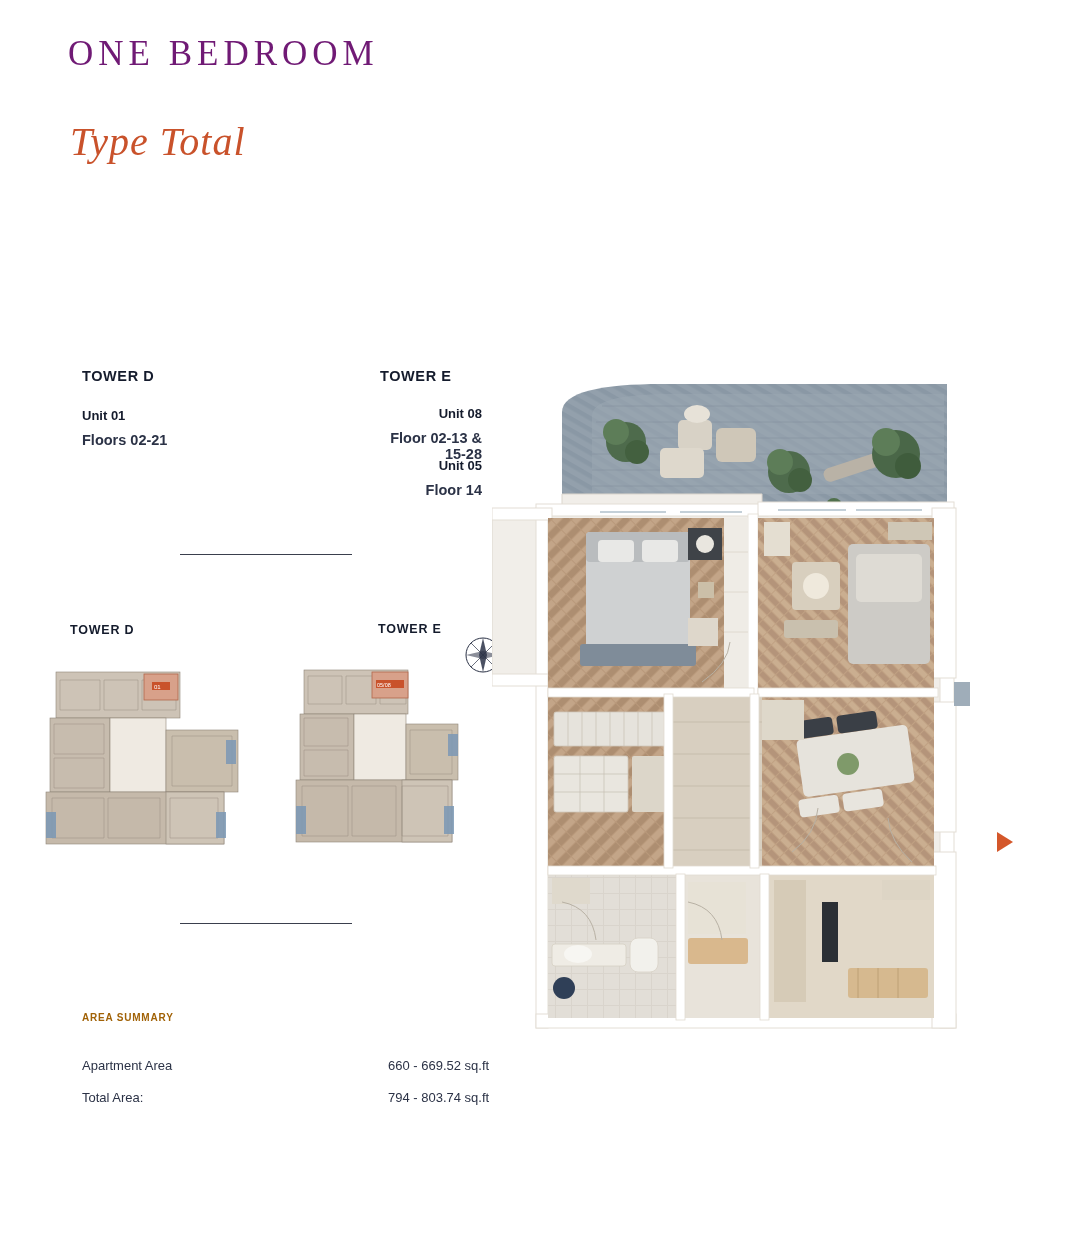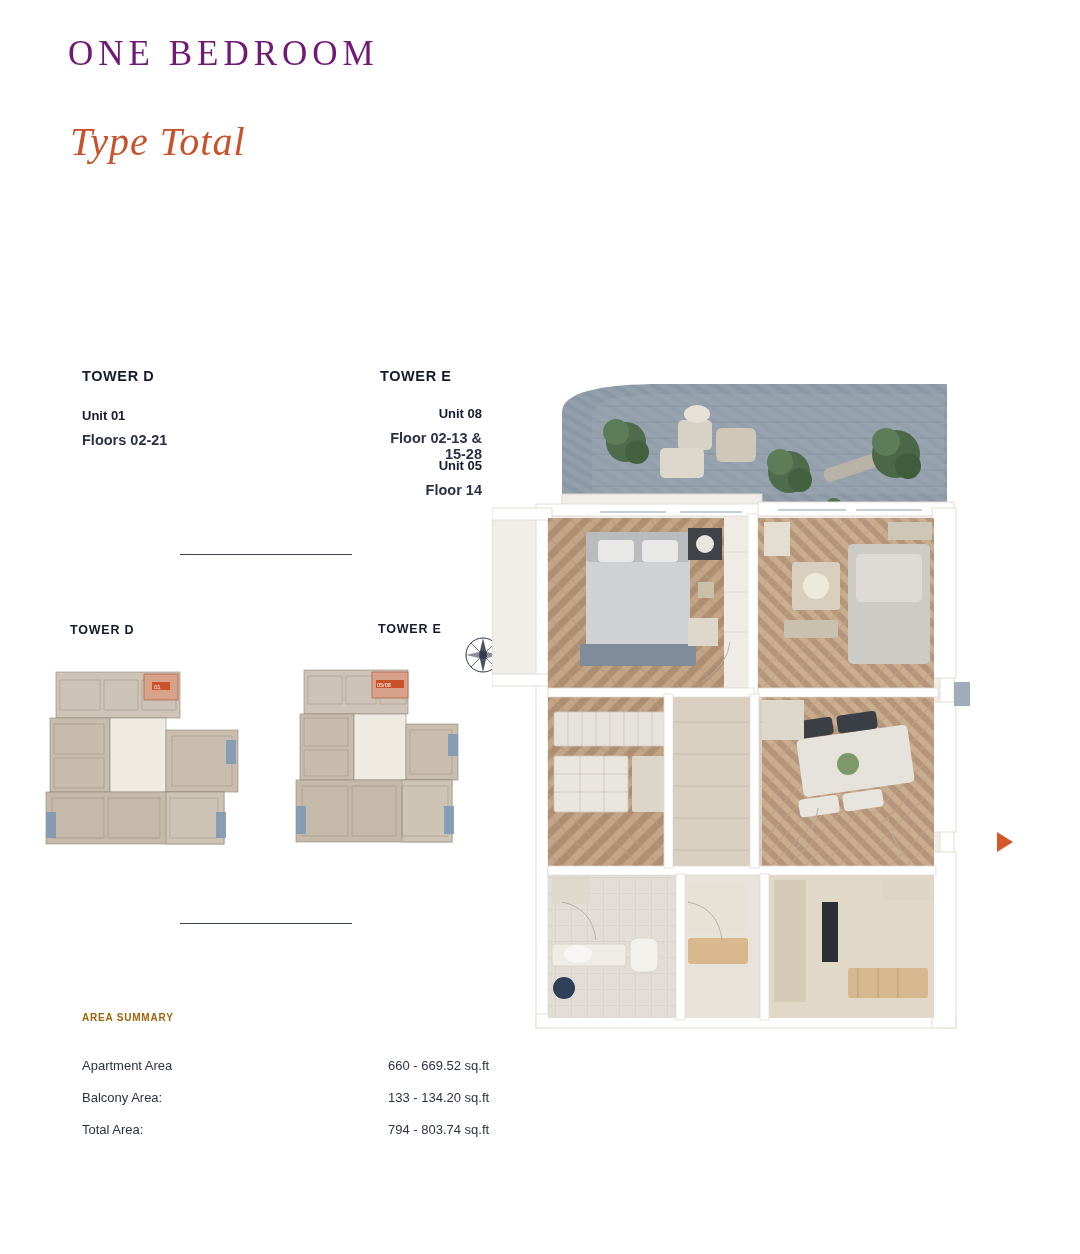--- a/index.html
+++ b/index.html
@@ -217,24 +217,20 @@
     <path d="M33 15 L21 27 L9 39" stroke="#2b3246" stroke-width="0.7" fill="none"></path>
     <text x="33" y="10" font-size="8" fill="#2b3246" font-family="Liberation Serif, serif">N</text>
   </svg>
 </div>
 
 <div class="area-title">AREA SUMMARY</div>
 <div class="area-table">
   <div class="area-row">
     <span class="area-label">Apartment Area</span>
     <span class="area-value">660 - 669.52 sq.ft</span>
-  </div>
-  <div class="area-row">
-    <span class="area-label">Balcony Area:</span>
-    <span class="area-value">133 - 134.20 sq.ft</span>
   </div>
   <div class="area-row">
     <span class="area-label">Total Area:</span>
     <span class="area-value">794 - 803.74 sq.ft</span>
   </div>
 </div>
 
 <div class="plan-wrap">
   <svg class="plan-svg" width="530" height="652" viewBox="0 0 530 652">
     <defs>

